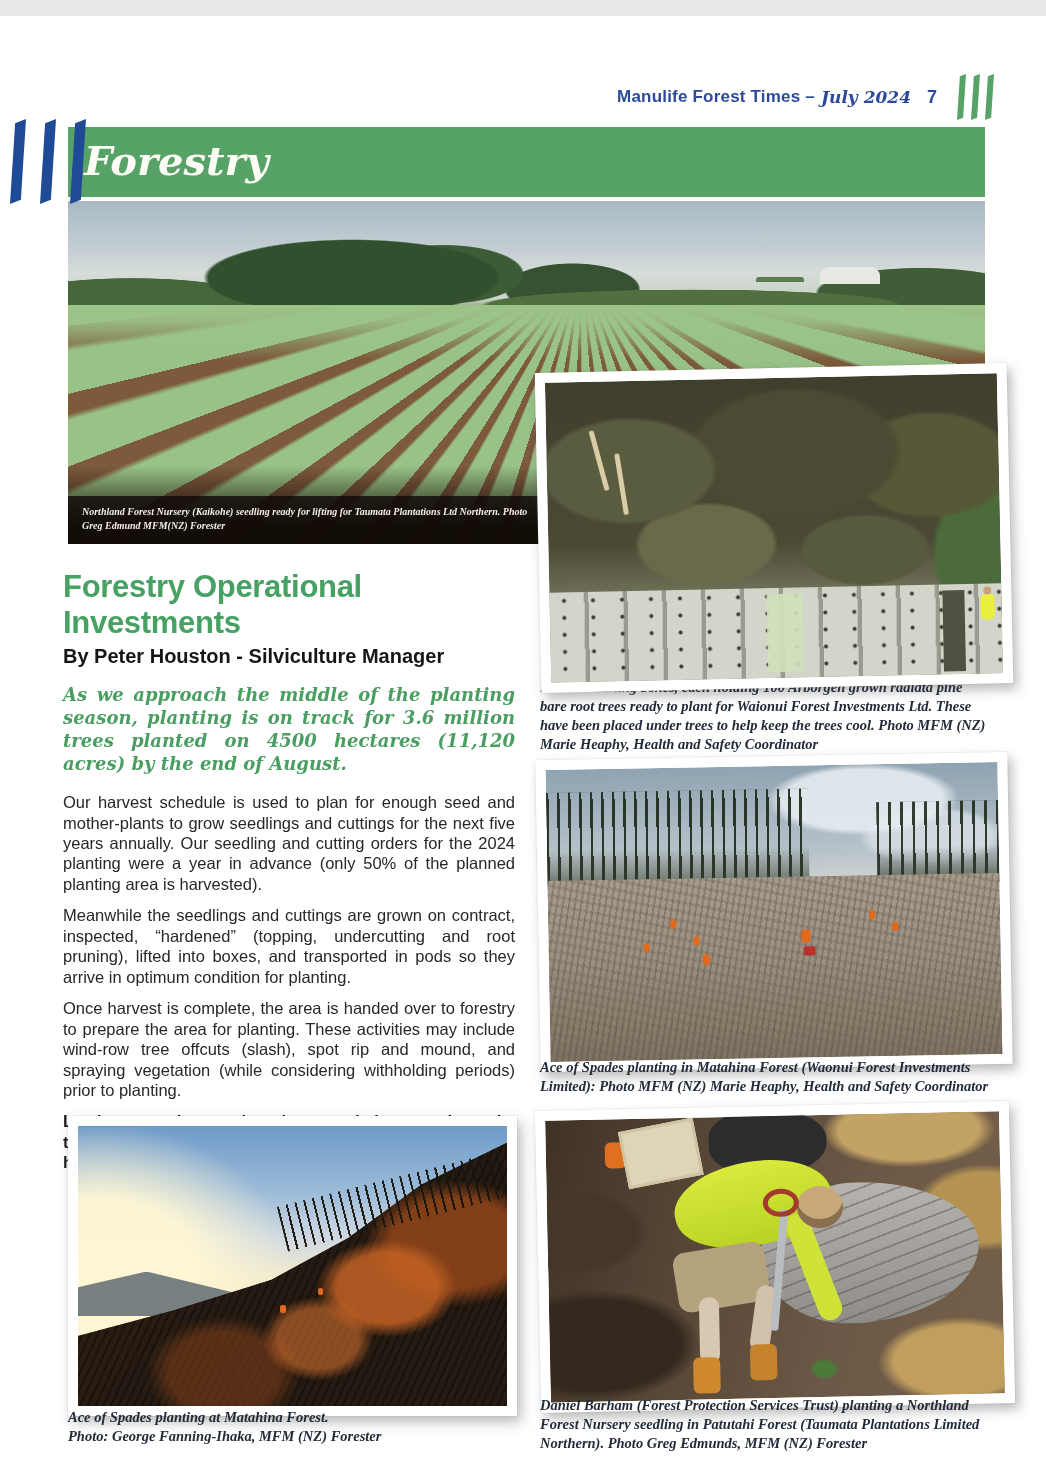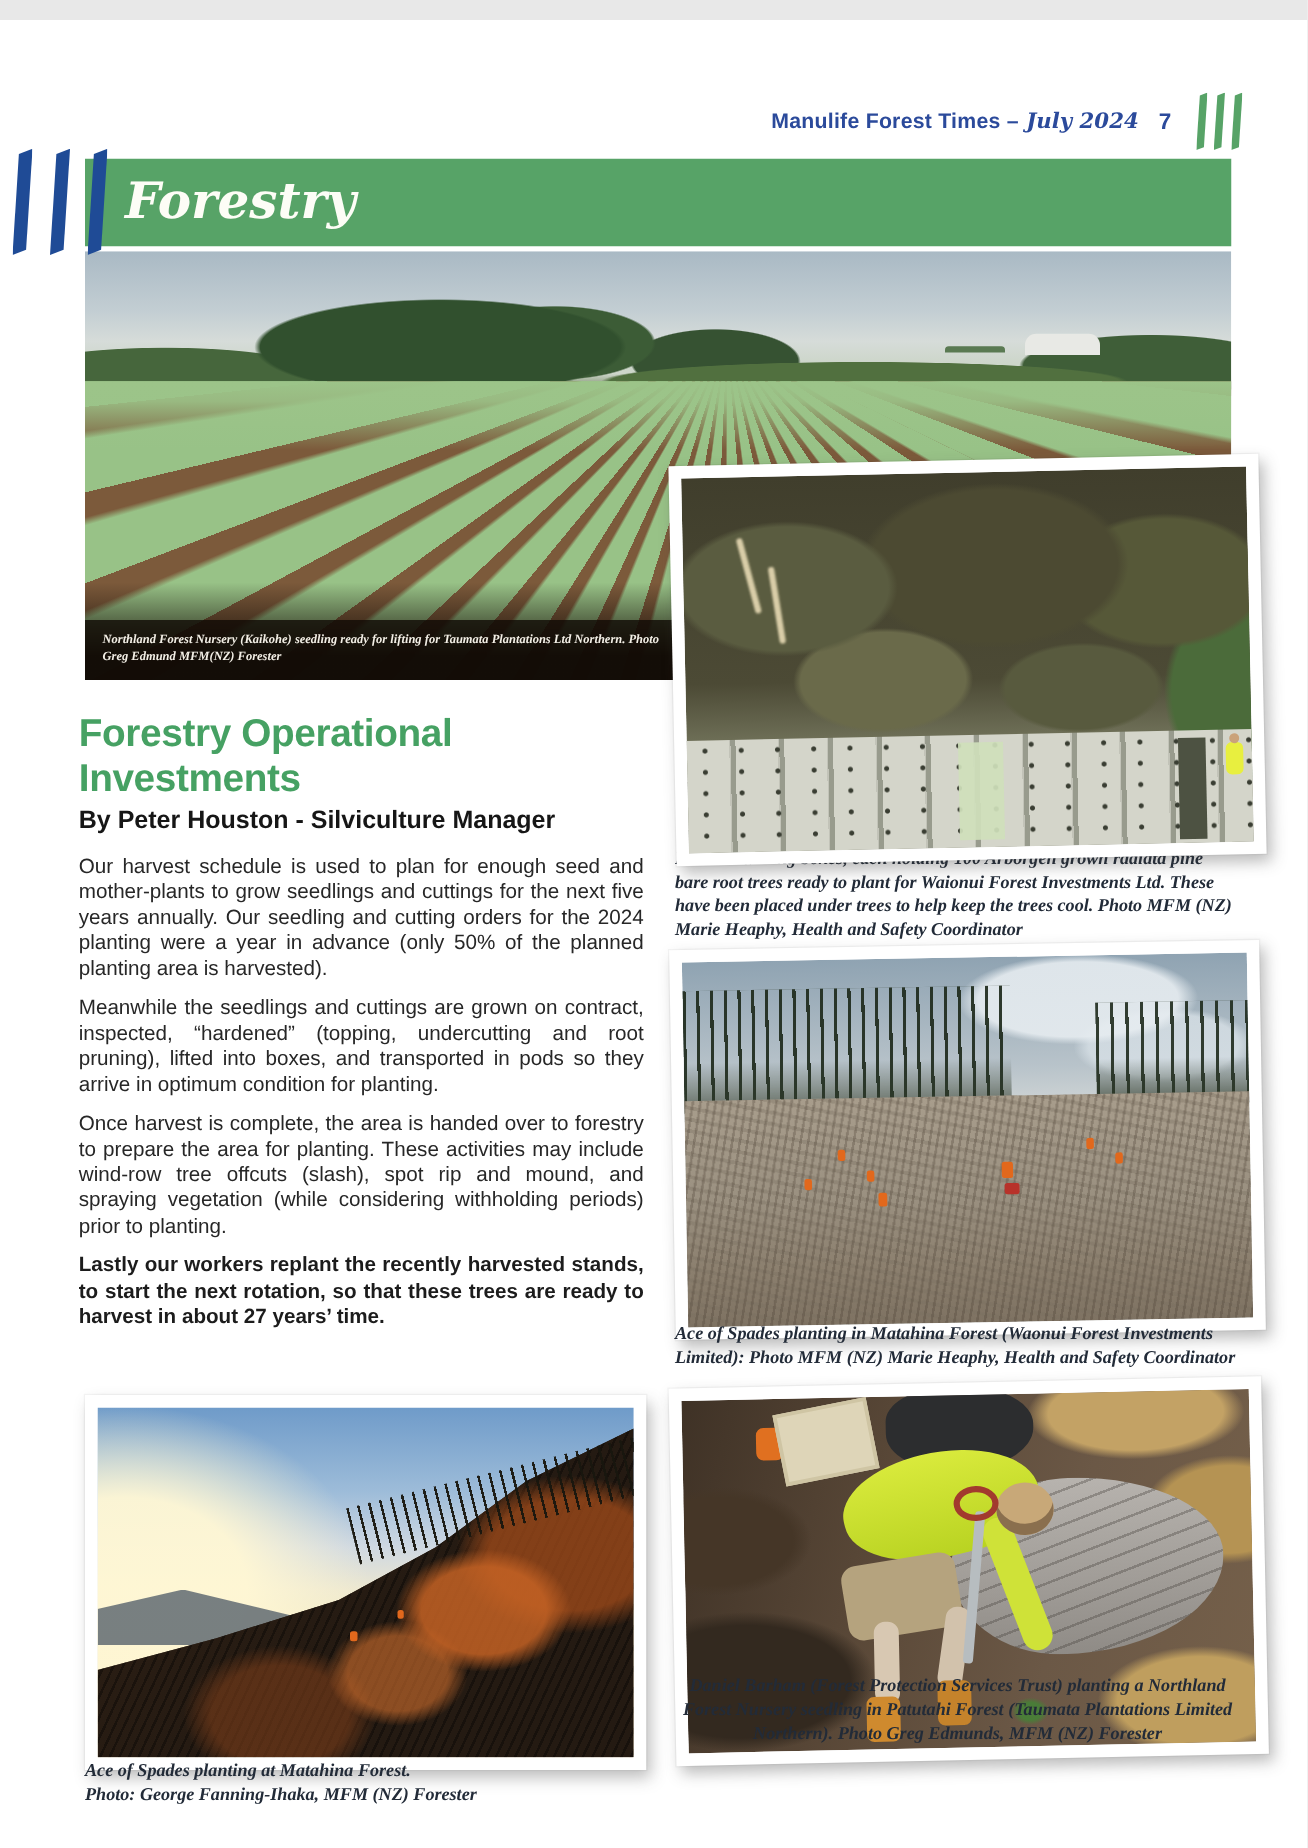--- a/index.html
+++ b/index.html
@@ -13,21 +13,21 @@
          font-weight:700;font-size:17px;margin-left:6px;}
   .pagenum{color:var(--masthead_blue,#2b4a9b);font-size:18px;font-weight:700;margin-left:16px;}
   .logo{display:flex;gap:5px;margin-left:20px;height:46px;align-items:stretch;}
   .logo i{display:block;width:9px;background:var(--brand_green,#57a367);
           clip-path:polygon(32% 5%,100% 0,68% 95%,0 100%);}
 
   
   .banner{position:absolute;left:68px;top:111px;width:917px;height:70px;
           background:var(--brand_green,#57a367);z-index:1;}
   .banner .title{color:#fdfdf6;font-family:"DejaVu Serif",serif;font-style:italic;font-weight:700;
-          font-size:40px;line-height:68px;padding-left:32px;}
+          font-size:40px;line-height:68px;padding-left:16px;}
   .brand-slashes{position:absolute;left:10px;top:103px;display:flex;gap:14px;height:85px;z-index:2;}
   .brand-slashes i{display:block;width:16px;background:var(--brand_blue,#1f4b96);
           clip-path:polygon(32% 5%,100% 0,68% 95%,0 100%);}
 
   
   .main-photo{position:absolute;left:68px;top:185px;width:917px;height:343px;overflow:hidden;}
   .mp-sky{position:absolute;inset:0;
       background:linear-gradient(180deg,#a9b9c4 0%,#c3ced3 14%,#d6dcd9 21%,#cdd6ca 26%);}
   .mp-trees{position:absolute;left:0;right:0;top:34px;height:82px;
       background:
@@ -175,21 +175,21 @@
       line-height:1.28;color:var(--intro_green,#4a9e62);text-align:justify;margin-bottom:17px;}
   .article p{margin:0 0 11px 0;font-size:16.5px;line-height:1.24;color:#272727;text-align:justify;}
   .article p.closing{font-weight:700;color:#1c1c1c;}
 
   
   .photo-caption{position:absolute;font-family:"Liberation Serif",serif;font-style:italic;
       font-weight:700;font-size:14.5px;line-height:1.32;color:#222b38;}
   .cap-pods{left:540px;top:662px;width:450px;}
   .cap-slash{left:540px;top:1042px;width:452px;}
   .cap-sunset{left:68px;top:1392px;width:430px;}
-  .cap-daniel{left:540px;top:1324px;width:452px;text-align:center;}
+  .cap-daniel{left:540px;top:1380px;width:452px;}
 </style>
 </head>
 <body>
 
 <div id="page">
 
   <div class="header-row">
     <span class="masthead">Manulife Forest Times –</span>
     <span class="issue">July 2024</span>
     <span class="pagenum">7</span>
@@ -227,20 +227,21 @@
       <div class="pods-greenbox"></div>
       <div class="pods-darkgap"></div>
       <div class="pods-worker"></div>
     </div>
   </div>
   <div class="photo-caption cap-pods">Pods containing boxes, each holding 100 Arborgen grown radiata pine bare root trees ready to plant for Waionui Forest Investments Ltd. These have been placed under trees to help keep the trees cool. Photo MFM (NZ) Marie Heaphy, Health and Safety Coordinator</div>
 
   <div class="article">
     <h1>Forestry Operational Investments</h1>
     <div class="byline">By Peter Houston - Silviculture Manager</div>
+    <div class="intro">As we approach the middle of the planting season, planting is on track for 3.6 million trees planted on 4500 hectares (11,120 acres) by the end of August.</div>
     <p>Our harvest schedule is used to plan for enough seed and mother-plants to grow seedlings and cuttings for the next five years annually.  Our seedling and cutting orders for the 2024 planting were a year in advance (only 50% of the planned planting area is harvested).</p>
     <p>Meanwhile the seedlings and cuttings are grown on contract, inspected, “hardened” (topping, undercutting and root pruning), lifted into boxes, and transported in pods so they arrive in optimum condition for planting.</p>
     <p>Once harvest is complete, the area is handed over to forestry to prepare the area for planting. These activities may include wind-row tree offcuts (slash), spot rip and mound, and spraying vegetation (while considering withholding periods) prior to planting.</p>
     <p class="closing">Lastly our workers replant the recently harvested stands, to start the next rotation, so that these trees are ready to harvest in about 27 years’ time.</p>
   </div>
 
   <div class="polaroid slash">
     <div class="pframe">
       <div class="sl-sky"></div>
       <div class="sl-trees-l"></div>

